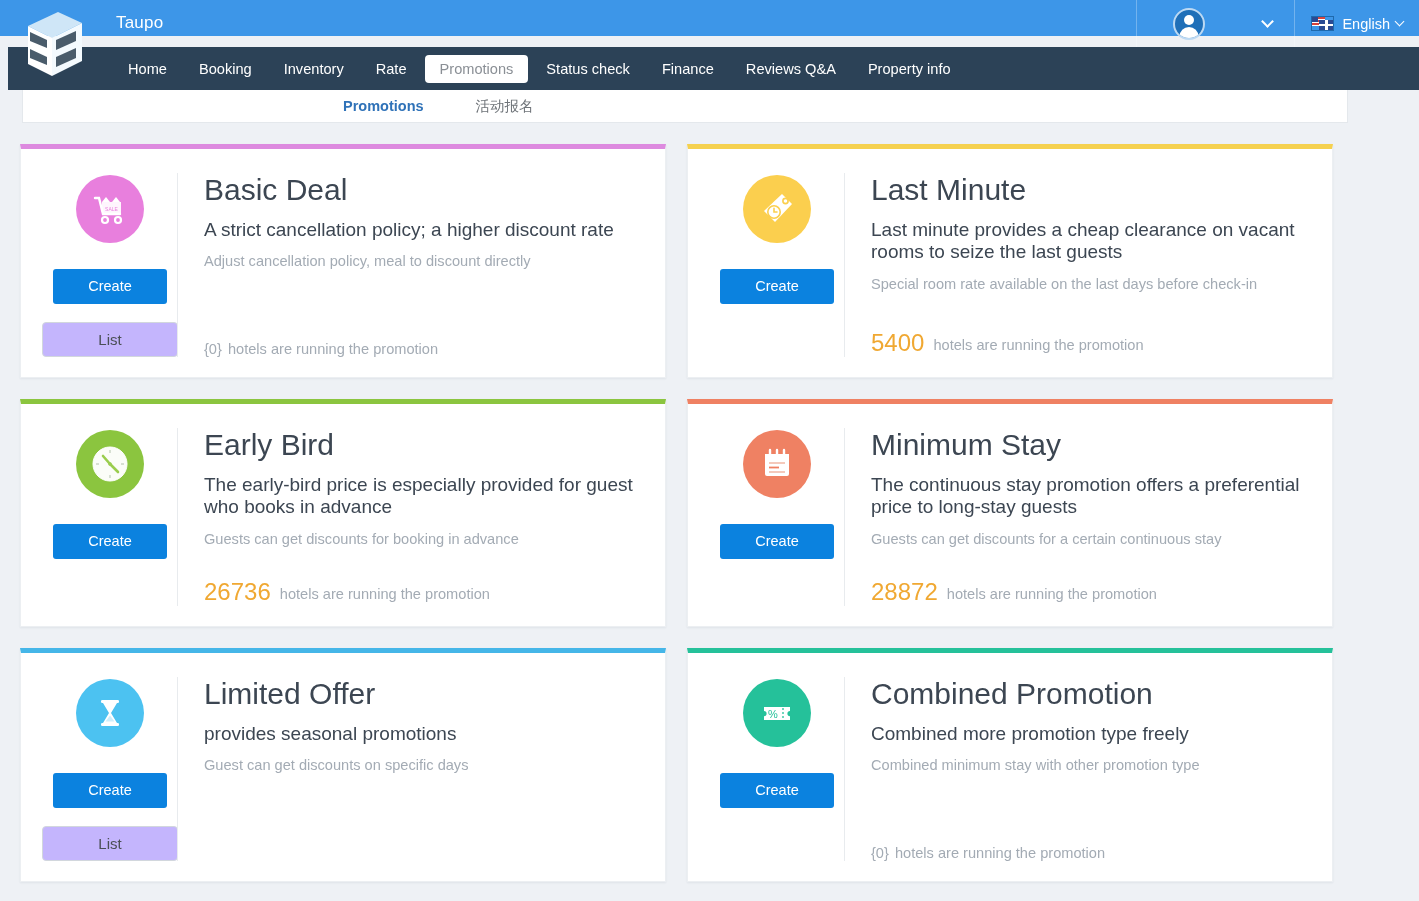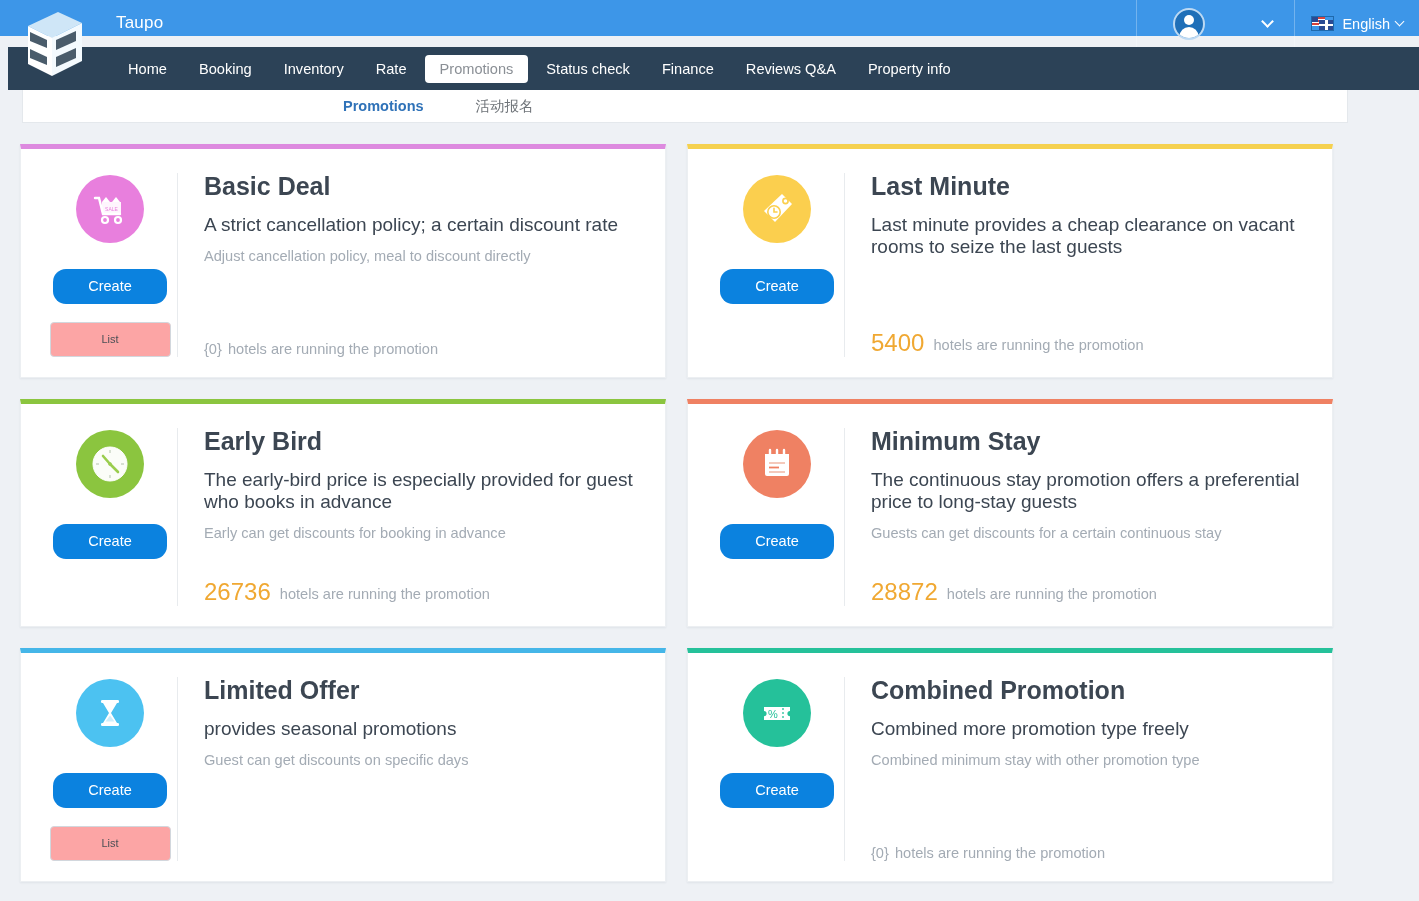--- a/index.html
+++ b/index.html
@@ -144,40 +144,40 @@
   }
   .icon-circle {
     width: 68px; height: 68px; border-radius: 50%;
     display: flex; align-items: center; justify-content: center;
     margin-bottom: 26px;
     position: relative;
   }
   .btn-create {
     width: 114px; height: 35px;
     background: #0b82df; color: #ffffff;
-    font-size: 14.5px; border: none; border-radius: 13px;
+    font-size: 14.5px; border: none; border-radius: 3px;
     cursor: pointer; line-height: 35px; text-align: center;
     font-family: "Liberation Sans", sans-serif;
   }
   .btn-list {
-    width: 121px; height: 35px; margin-top: 18px;
-    background: #fca5a5; color: #4a4f55;
-    font-size: 11px; border: 1px solid #d2d7dd; border-radius: 4px;
+    width: 136px; height: 35px; margin-top: 18px;
+    background: #c4b5fd; color: #4a4f55;
+    font-size: 15px; border: 1px solid #d2d7dd; border-radius: 4px;
     cursor: pointer; line-height: 33px; text-align: center;
     font-family: "Liberation Sans", sans-serif;
   }
 
   .card-body {
     flex: 1; border-left: 1px solid #e8ebee;
     padding-left: 26px;
     display: flex; flex-direction: column;
   }
   .c-title {
-    font-size: 25px; color: #3c4652; margin-bottom: 13px;
-    line-height: 1.1; font-weight: bold;
+    font-size: 30px; color: #3c4652; margin-bottom: 13px;
+    line-height: 1.1; font-weight: normal;
   }
   .c-desc {
     font-size: 19px; color: #3c4652; line-height: 1.18;
     margin-bottom: 11px; font-weight: normal;
   }
   .c-sub {
     font-size: 14.6px; color: #a3abb4; line-height: 1.3;
   }
   .c-count {
     margin-top: auto; padding-top: 14px;
@@ -264,21 +264,21 @@
             <text x="21.5" y="22" font-size="5" fill="#e87fdd" text-anchor="middle" font-family="Liberation Sans">SALE</text>
             <circle cx="15" cy="31" r="3" fill="none" stroke="#fff" stroke-width="2.2"></circle>
             <circle cx="28" cy="31" r="3" fill="none" stroke="#fff" stroke-width="2.2"></circle>
           </svg>
         </div>
         <div class="btn-create">Create</div>
         <div class="btn-list">List</div>
       </div>
       <div class="card-body">
         <div class="c-title">Basic Deal</div>
-        <div class="c-desc">A strict cancellation policy; a certain discount rate</div>
+        <div class="c-desc">A strict cancellation policy; a higher discount rate</div>
         <div class="c-sub">Adjust cancellation policy, meal to discount directly</div>
         <div class="c-count">
           <span class="num zero">{0}</span><span> hotels are running the promotion</span>
         </div>
       </div>
     </div>
 
     <div class="card h1" style="border-top-color:#f5d14f">
       <div class="card-left">
         <div class="icon-circle" style="background:#fbcf4e">
@@ -287,20 +287,21 @@
             <circle cx="28.5" cy="12" r="2.6" fill="none" stroke="#fbcf4e" stroke-width="1.6"></circle>
             <circle cx="17" cy="23" r="6.2" fill="none" stroke="#fbcf4e" stroke-width="1.6"></circle>
             <path d="M17 19.4 V23 h3" stroke="#fbcf4e" stroke-width="1.6" fill="none" stroke-linecap="round"></path>
           </svg>
         </div>
         <div class="btn-create">Create</div>
       </div>
       <div class="card-body">
         <div class="c-title">Last Minute</div>
         <div class="c-desc">Last minute provides a cheap clearance on vacant rooms to seize the last guests</div>
+        <div class="c-sub">Special room rate available on the last days before check-in</div>
         <div class="c-count">
           <span class="num">5400</span><span> hotels are running the promotion</span>
         </div>
       </div>
     </div>
 
   </div>
 
   <div class="row">
 
@@ -317,21 +318,21 @@
             <line x1="23" y1="23" x2="16" y2="15" stroke="#9acd4e" stroke-width="2.6" stroke-linecap="round"></line>
             <line x1="23" y1="23" x2="31" y2="31" stroke="#9acd4e" stroke-width="2.6" stroke-linecap="round"></line>
             <circle cx="23" cy="23" r="1.8" fill="#9acd4e"></circle>
           </svg>
         </div>
         <div class="btn-create">Create</div>
       </div>
       <div class="card-body">
         <div class="c-title">Early Bird</div>
         <div class="c-desc">The early-bird price is especially provided for guest who books in advance</div>
-        <div class="c-sub">Early can get discounts for booking in advance</div>
+        <div class="c-sub">Guests can get discounts for booking in advance</div>
         <div class="c-count">
           <span class="num">26736</span><span> hotels are running the promotion</span>
         </div>
       </div>
     </div>
 
     <div class="card h2" style="border-top-color:#ef8163">
       <div class="card-left">
         <div class="icon-circle" style="background:#ef8163">
           <svg width="40" height="40" viewBox="0 0 40 40">

